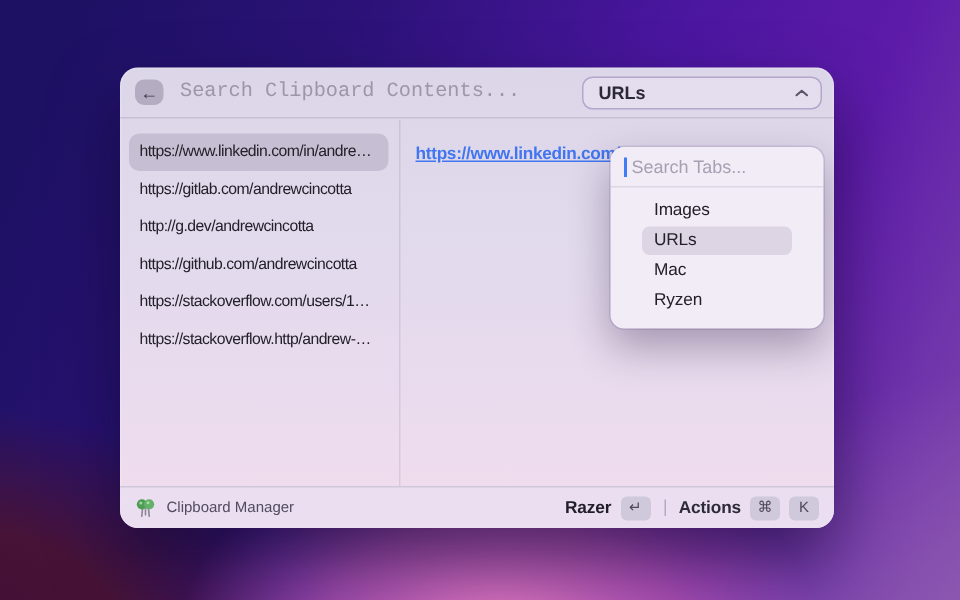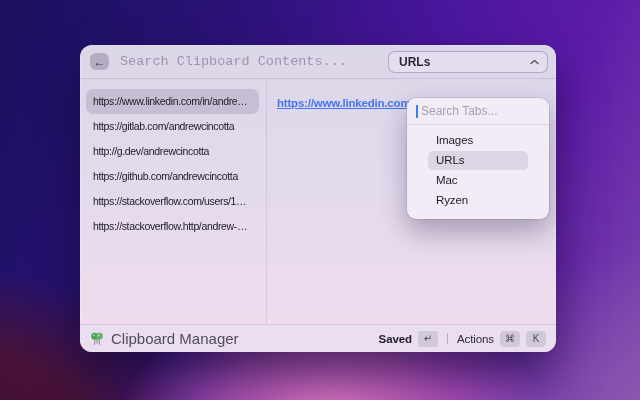--- a/index.html
+++ b/index.html
@@ -38,25 +38,25 @@
     white-space:nowrap;overflow:hidden;text-overflow:ellipsis;}
   .sidebar-item.selected{background:#c6bed2;}
   .vdivider{width:1px;background:rgba(70,55,95,.12);flex:0 0 auto;}
   .mainpane{flex:1;padding:13px 10px;min-width:0;}
   .preview-link{font-size:11.5px;font-weight:600;letter-spacing:-0.2px;
     color:#4176f0;text-decoration:underline;cursor:pointer;white-space:nowrap;}
   
   .footer{position:absolute;left:0;right:0;bottom:0;height:28px;box-sizing:border-box;
     border-top:1px solid rgba(70,55,95,.14);background:rgba(230,222,241,.65);
     display:flex;align-items:center;padding:0 10px;}
-  .app-name{font-size:15px;color:#514c5e;margin-left:7px;}
+  .app-name{font-size:10px;color:#514c5e;margin-left:7px;}
   .spacer{flex:1;}
   .action{display:flex;align-items:center;cursor:default;}
   .action-label{font-size:11.5px;color:#211e2a;font-weight:700;letter-spacing:-0.1px;}
-  .action-label.secondary{font-weight:400;color:#2e2b38;}
+  .action-label.secondary{font-weight:700;color:#2e2b38;}
   .key-badge{min-width:12px;height:16px;padding:0 4px;margin-left:6px;border-radius:4px;
     background:#d0c8db;color:#4e4859;font-size:10px;display:flex;align-items:center;justify-content:center;}
   .footer-sep{width:1px;height:11px;background:#b3abc1;margin:0 9px;}
   
   .panel{position:absolute;top:53px;right:7px;width:142px;z-index:5;border-radius:9px;overflow:hidden;
     background:#f2ecf6;box-shadow:0 12px 28px rgba(25,10,50,.32), 0 0 0 1px rgba(120,95,160,.18);}
   .panel-search{height:27px;display:flex;align-items:center;padding:0 9px;box-sizing:border-box;
     border-bottom:1px solid rgba(70,55,95,.12);}
   .caret{width:2px;height:13px;background:#3f7df6;margin-right:1px;flex:0 0 auto;}
   .panel-search input{border:0;background:transparent;outline:none;width:100%;
@@ -121,21 +121,21 @@
         <path d="M5 7.2 L4.5 12.2 M9 7.2 L9.5 12.2 M7 6.8 L7 11.2" stroke="#8d8a96" stroke-width="1.1" fill="none" stroke-linecap="round"></path>
         <circle cx="4.6" cy="4.2" r="3.4" fill="#4f9d55"></circle>
         <circle cx="9.4" cy="4.2" r="3.4" fill="#63b168"></circle>
         <circle cx="3.9" cy="3.3" r="1" fill="#9fd6a2"></circle>
         <circle cx="8.7" cy="3.2" r="1" fill="#a9dcab"></circle>
       </svg>
     </span>
     <span class="app-name">Clipboard Manager</span>
     <span class="spacer"></span>
     <div class="action">
-      <span class="action-label">Saved</span>
+      <span class="action-label">Razer</span>
       <span class="key-badge">↵</span>
     </div>
     <span class="footer-sep"></span>
     <div class="action">
       <span class="action-label secondary">Actions</span>
       <span class="key-badge">⌘</span>
       <span class="key-badge">K</span>
     </div>
   </div>
 

